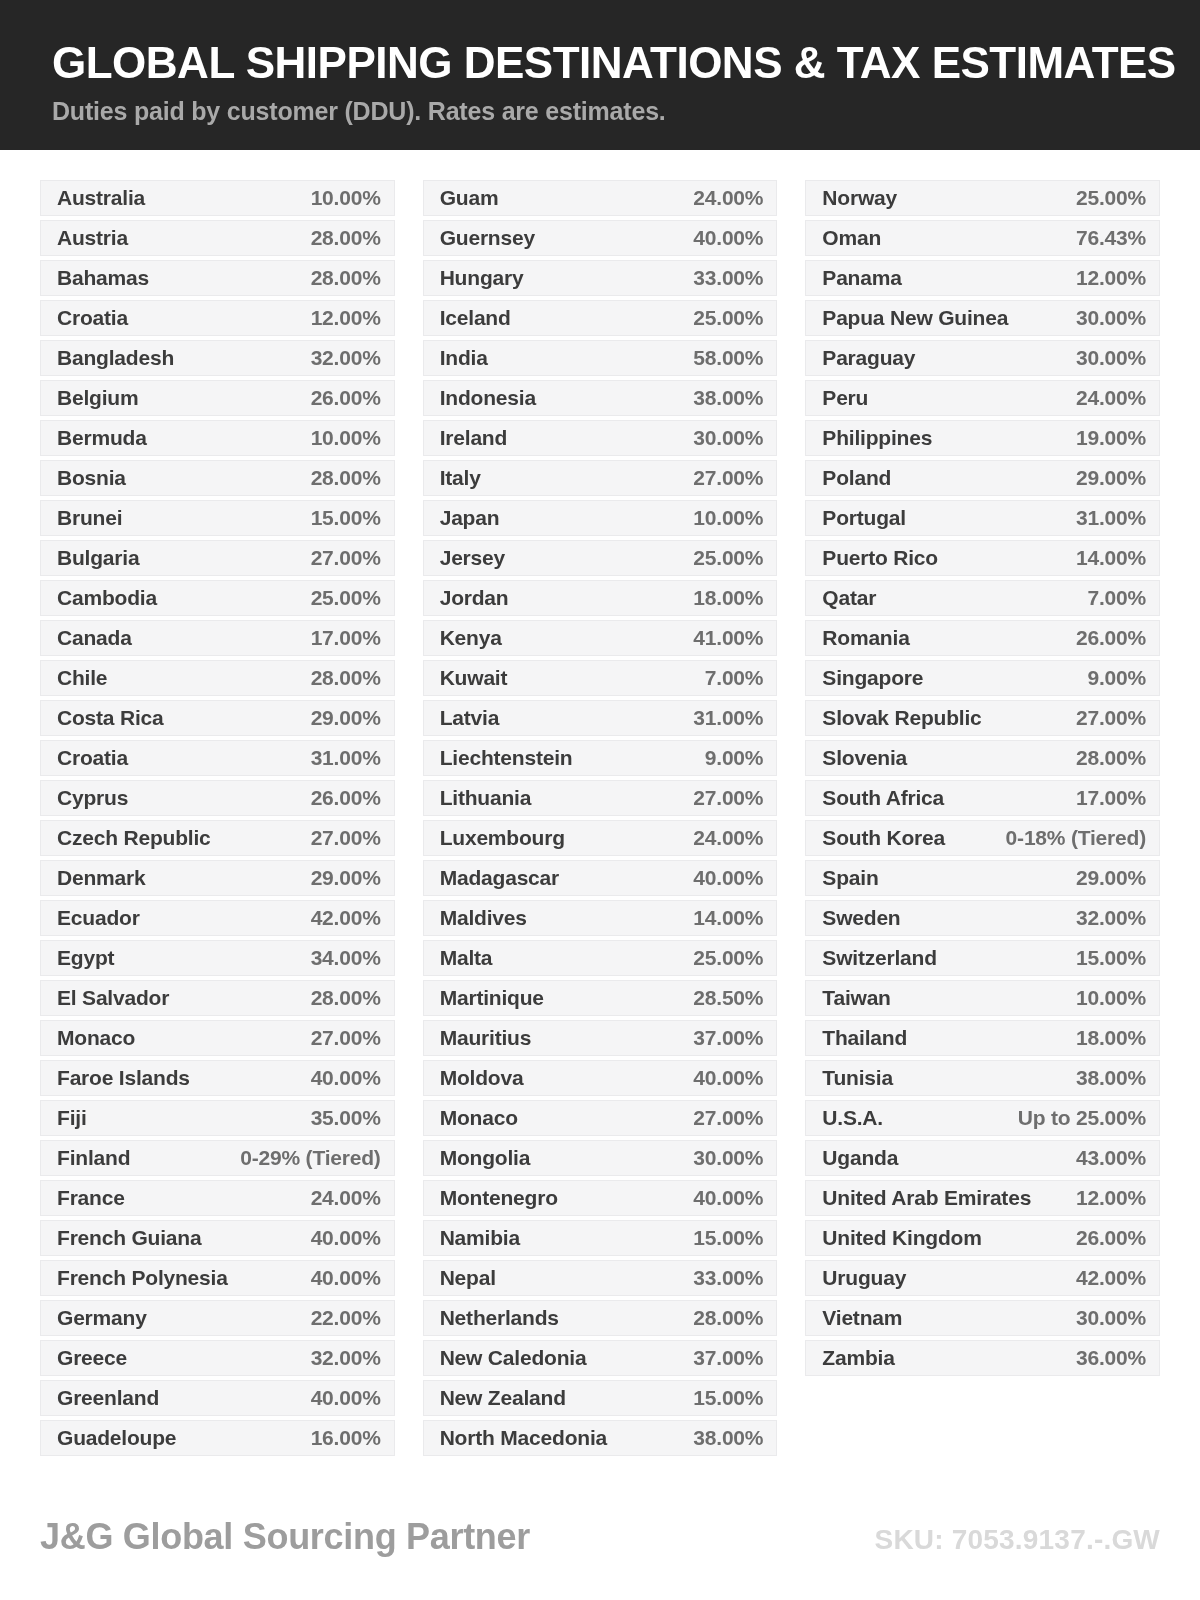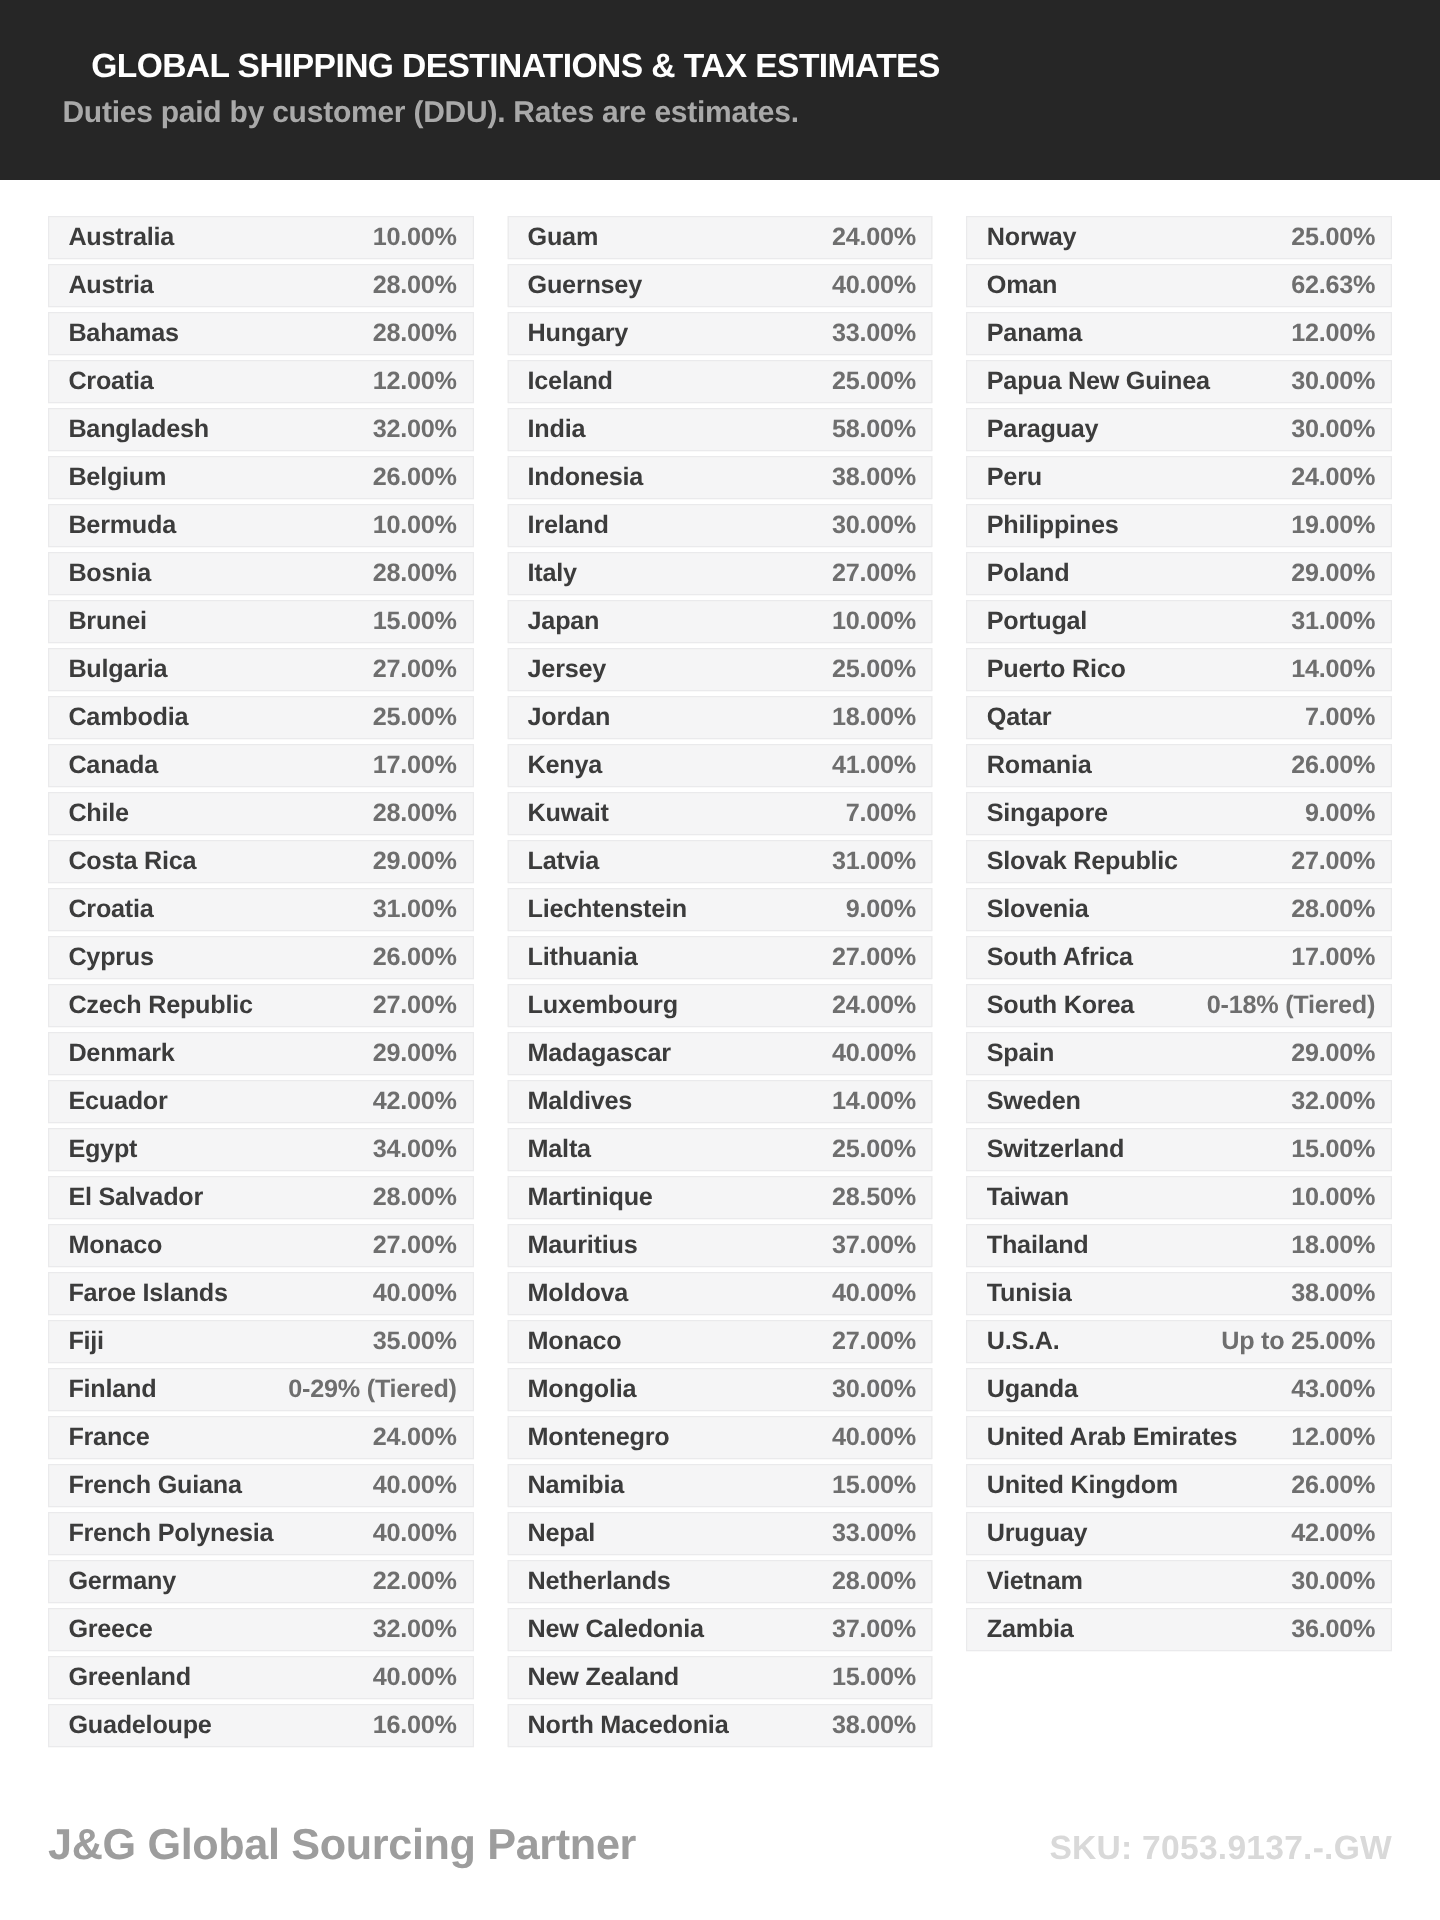--- a/index.html
+++ b/index.html
@@ -12,26 +12,25 @@
     font-family: "Liberation Sans", "DejaVu Sans", sans-serif;
     overflow: hidden;
   }
   .header {
     background: #262626;
     padding: 40px 52px 32px 52px;
     height: 150px;
   }
   .header h1 {
     color: #ffffff;
-    font-size: 28px;
+    font-size: 44px;
     font-weight: 700;
     letter-spacing: -0.5px;
     line-height: 1.05;
     white-space: nowrap;
-    margin-left: 24px;
   }
   .header p {
     color: #a9a9a9;
     font-size: 25px;
     font-weight: 700;
     margin-top: 11px;
     letter-spacing: -0.2px;
   }
   .table-wrap {
     margin: 30px 40px 0 40px;
@@ -357,21 +356,21 @@
         <span class="rate">38.00%</span>
       </div>
     </div>
   <div class="col">
       <div class="row">
         <span class="country">Norway</span>
         <span class="rate">25.00%</span>
       </div>
       <div class="row">
         <span class="country">Oman</span>
-        <span class="rate">62.63%</span>
+        <span class="rate">76.43%</span>
       </div>
       <div class="row">
         <span class="country">Panama</span>
         <span class="rate">12.00%</span>
       </div>
       <div class="row">
         <span class="country">Papua New Guinea</span>
         <span class="rate">30.00%</span>
       </div>
       <div class="row">

